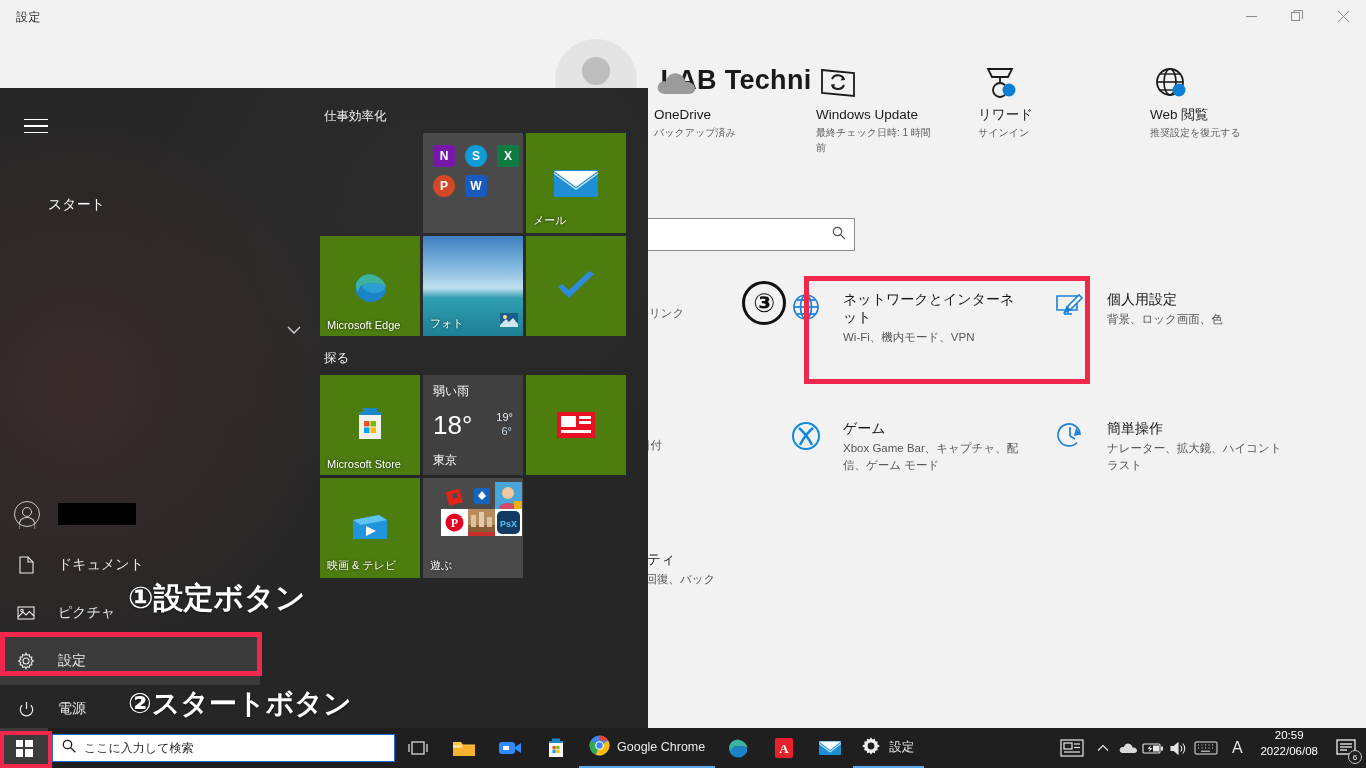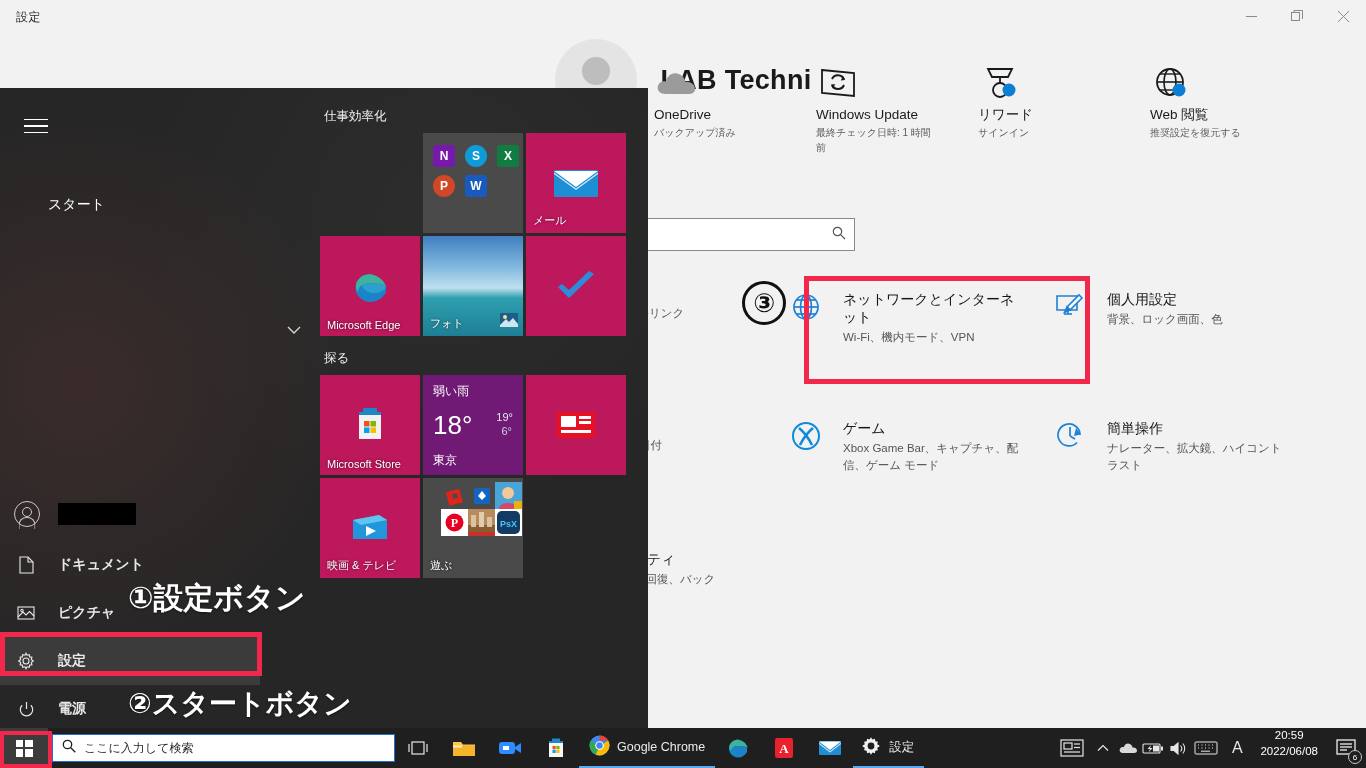--- a/index.html
+++ b/index.html
@@ -106,21 +106,21 @@
     position:absolute; left:12px; top:18px; width:48px; height:40px;
     display:flex; flex-direction:column; justify-content:center; gap:5px;
     padding:0 12px;
   }
   #hamburger span{ display:block; height:1.5px; background:#fff; }
   #start-label{
     position:absolute; left:48px; top:108px; font-size:14px; color:#fff;
   }
 
   
-  #rail{ position:absolute; left:0; bottom:0; width:260px;font-weight:bold; }
+  #rail{ position:absolute; left:0; bottom:0; width:260px; }
   .rail-item{
     height:48px; display:flex; align-items:center; gap:22px;
     padding-left:16px; font-size:14px; color:#e8e8e8;
   }
   .rail-ico{ width:20px; display:flex; justify-content:center; color:#e8e8e8; }
   #rail-user{ height:54px; display:flex; align-items:center; gap:18px; padding-left:14px; }
   #rail-user-avatar{
     width:26px; height:26px; border-radius:50%; border:1px solid #c9c9c9;
     position:relative;
   }
@@ -135,35 +135,35 @@
   }
   #rail-user-name{
     width:78px; height:22px; background:#000;
   }
   #rail-settings{ background:#3b3b3b; }
 
   
   #tiles{ position:absolute; left:320px; top:20px; width:310px; }
   .group-title{ font-size:12.5px; color:#f0f0f0; margin:0 0 8px 4px; }
   .tile-grid{ display:flex; flex-wrap:wrap; width:306px; gap:3px; }
-  .tile{ position:relative; background:#be185d; overflow:hidden; }
+  .tile{ position:relative; background:#4d7c0f; overflow:hidden; }
   .t-med{ width:100px; height:100px; }
   .t-label{
     position:absolute; left:7px; bottom:5px; font-size:11px; color:#fff;
     text-shadow:0 0 3px rgba(0,0,0,.7);
   }
   .tile-center{ width:100%; height:100%; display:flex; align-items:center; justify-content:center; }
 
   .tile-office{ background:#4a4a4a; padding:12px 0 0 10px; }
   .office-row{ display:flex; gap:10px; margin-bottom:8px; }
   .o-ico{ width:22px; height:22px; border-radius:3px; color:#fff; font-size:12px;
     font-weight:700; display:flex; align-items:center; justify-content:center; }
 
   .tile-photos{ background:linear-gradient(#3f7fc1 0%, #7fb6dd 30%, #bfe0ef 52%, #2f9fb0 62%, #1e7f94 100%);text-align:right; }
-  .tile-weather{ background:#701a75; padding:8px 10px; }
+  .tile-weather{ background:#404040; padding:8px 10px; }
   .w-cond{ font-size:12px; color:#fff; }
   .w-temp{ font-size:26px; color:#fff; line-height:1; margin-top:12px; }
   .w-hi{ position:absolute; right:10px; top:36px; font-size:11px; color:#dfe9f2; text-align:right;}
   .w-lo{ position:absolute; right:11px; top:50px; font-size:11px; color:#c2d3e1; text-align:right;}
   .w-city{ position:absolute; left:10px; bottom:6px; font-size:12px; color:#fff; }
 
   .tile-spotify{ background:#1db954; padding:7px 8px; }
   .sp-text{ font-size:11.5px; color:#fff; line-height:1.28; }
   .sp-name{ position:absolute; left:8px; bottom:5px; font-size:12px; color:#fff; }
   .sp-logo{ position:absolute; right:7px; bottom:6px; width:14px; height:14px;

